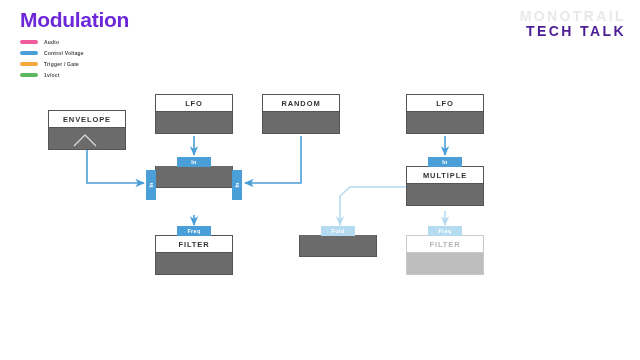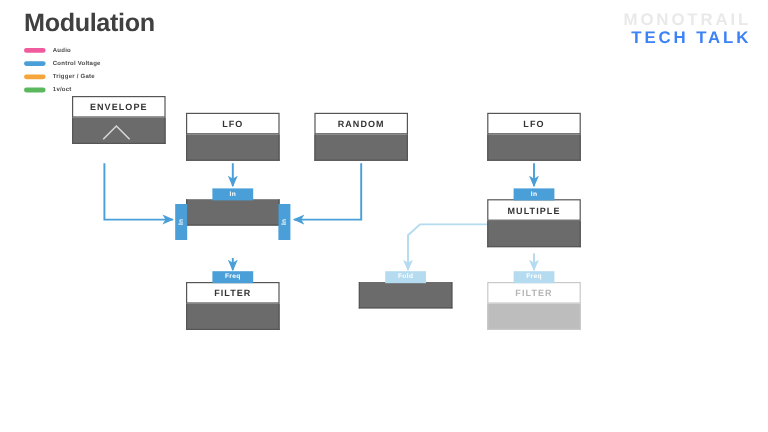--- a/index.html
+++ b/index.html
@@ -8,29 +8,29 @@
     background: #ffffff;
     font-family: "Liberation Sans", sans-serif;
     overflow: hidden;
   }
   #slide { position: relative; width: 640px; height: 360px; background: #ffffff; }
 
   
   .title {
     position: absolute; left: 20px; top: 8px;
     font-size: 21px; font-weight: bold; letter-spacing: -0.3px;
-    color: #404040;
+    color: #6d28d9;
   }
   .logo {
     position: absolute; right: 14px; top: 9px;
     text-align: right; line-height: 1.05;
     color: #e9e9e9; font-weight: bold;
     font-size: 14px; letter-spacing: 2.4px;
   }
-  .logo .l2 { color: #3b82f6; }
+  .logo .l2 { color: #4c1d95; }
 
   
   .legend { position: absolute; left: 20px; top: 37px; }
   .legend-row { display: flex; align-items: center; height: 9px; margin-bottom: 2px; }
   .legend-sw { width: 18px; height: 4px; border-radius: 2px; margin-right: 6px; }
   .legend-label { font-size: 5px; font-weight: bold; color: #4a4a4a; letter-spacing: 0.2px; }
 
   
   #wires { position: absolute; left: 0; top: 0; width: 640px; height: 360px; }
 
@@ -115,21 +115,21 @@
       <polyline points="87,136 87,183 144,183" fill="none" stroke="#4a9fd8" stroke-width="1.6" marker-end="url(#ah)"></polyline>
       <polyline points="194,136 194,155" fill="none" stroke="#4a9fd8" stroke-width="1.6" marker-end="url(#ah)"></polyline>
       <polyline points="301,136 301,183 245,183" fill="none" stroke="#4a9fd8" stroke-width="1.6" marker-end="url(#ah)"></polyline>
       <polyline points="194,215 194,225" fill="none" stroke="#4a9fd8" stroke-width="1.6" marker-end="url(#ah)"></polyline>
       <polyline points="445,136 445,155" fill="none" stroke="#4a9fd8" stroke-width="1.6" marker-end="url(#ah)"></polyline>
       <polyline points="406,187 350,187 340,196 340,225" fill="none" stroke="#b4dbf0" stroke-width="1.6" marker-end="url(#ahd)"></polyline>
       <polyline points="445,211 445,225" fill="none" stroke="#b4dbf0" stroke-width="1.6" marker-end="url(#ahd)"></polyline>
     </svg>
 
   <div id="modules">
-      <div class="module" style="left: 48px; top: 80px; margin-left: 12px;">
+      <div class="module" style="left: 48px; top: 110px;">
         <div class="mod-head">ENVELOPE</div>
         <div class="mod-body">
           <svg class="wave" width="30" height="16">
             <polyline points="2,14 13,3 24,14" fill="none" stroke="#d8d8d8" stroke-width="1.3"></polyline>
           </svg>
         </div>
       </div>
       <div class="module" style="left: 155px; top: 94px;">
         <div class="mod-head">LFO</div>
         <div class="mod-body"></div>

